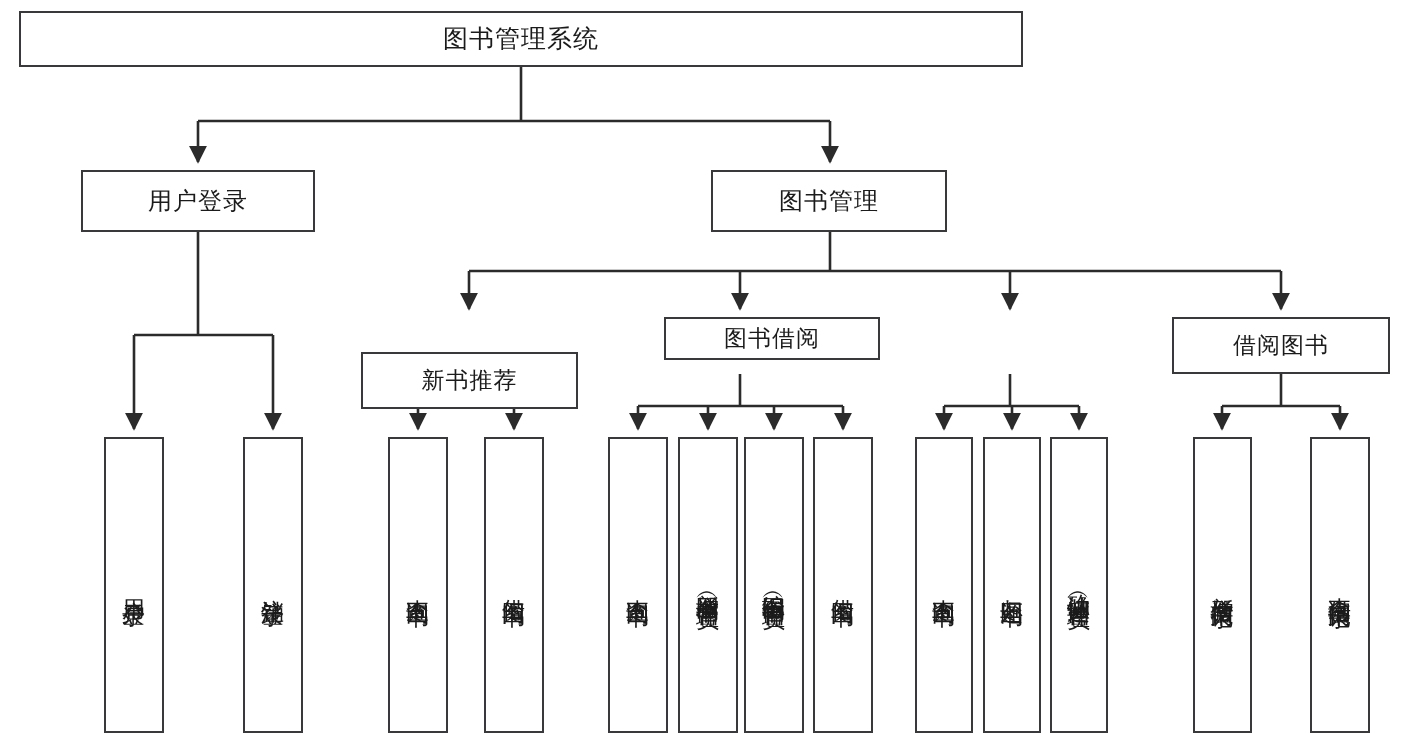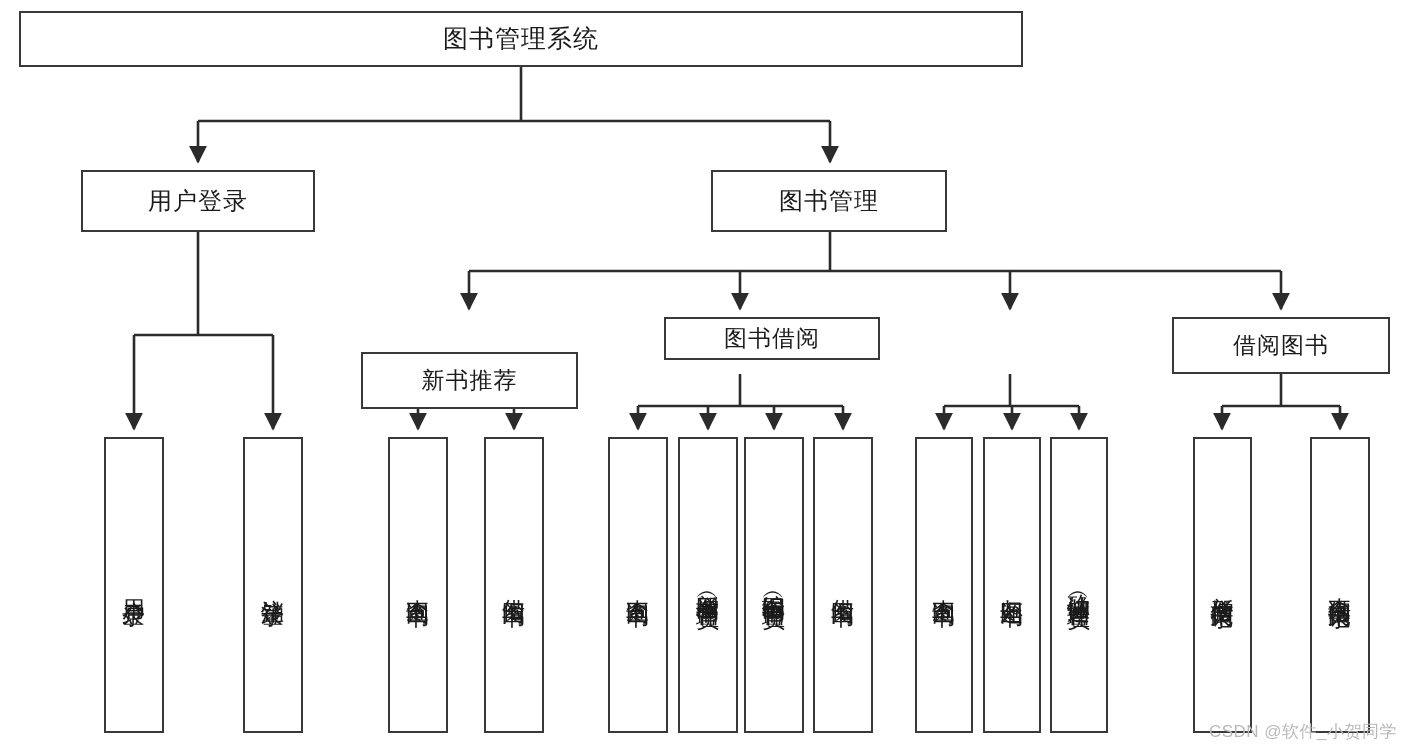--- a/index.html
+++ b/index.html
@@ -180,15 +180,14 @@
   <div class="node v" id="node-leaf-10" style="left: 1050px; top: 437px; width: 58px; height: 296px;">
     <span>确认归还（管理员）</span>
   </div>
   <div class="node v" id="node-leaf-11" style="left: 1193px; top: 437px; width: 59px; height: 296px;">
     <span>新增借阅记录</span>
   </div>
   <div class="node v" id="node-leaf-12" style="left: 1310px; top: 437px; width: 60px; height: 296px;">
     <span>查询借阅记录</span>
   </div>
 
-  <div id="watermark">CSDN @软件_小贺同学</div>
 
 </div>
 
 </body></html>

